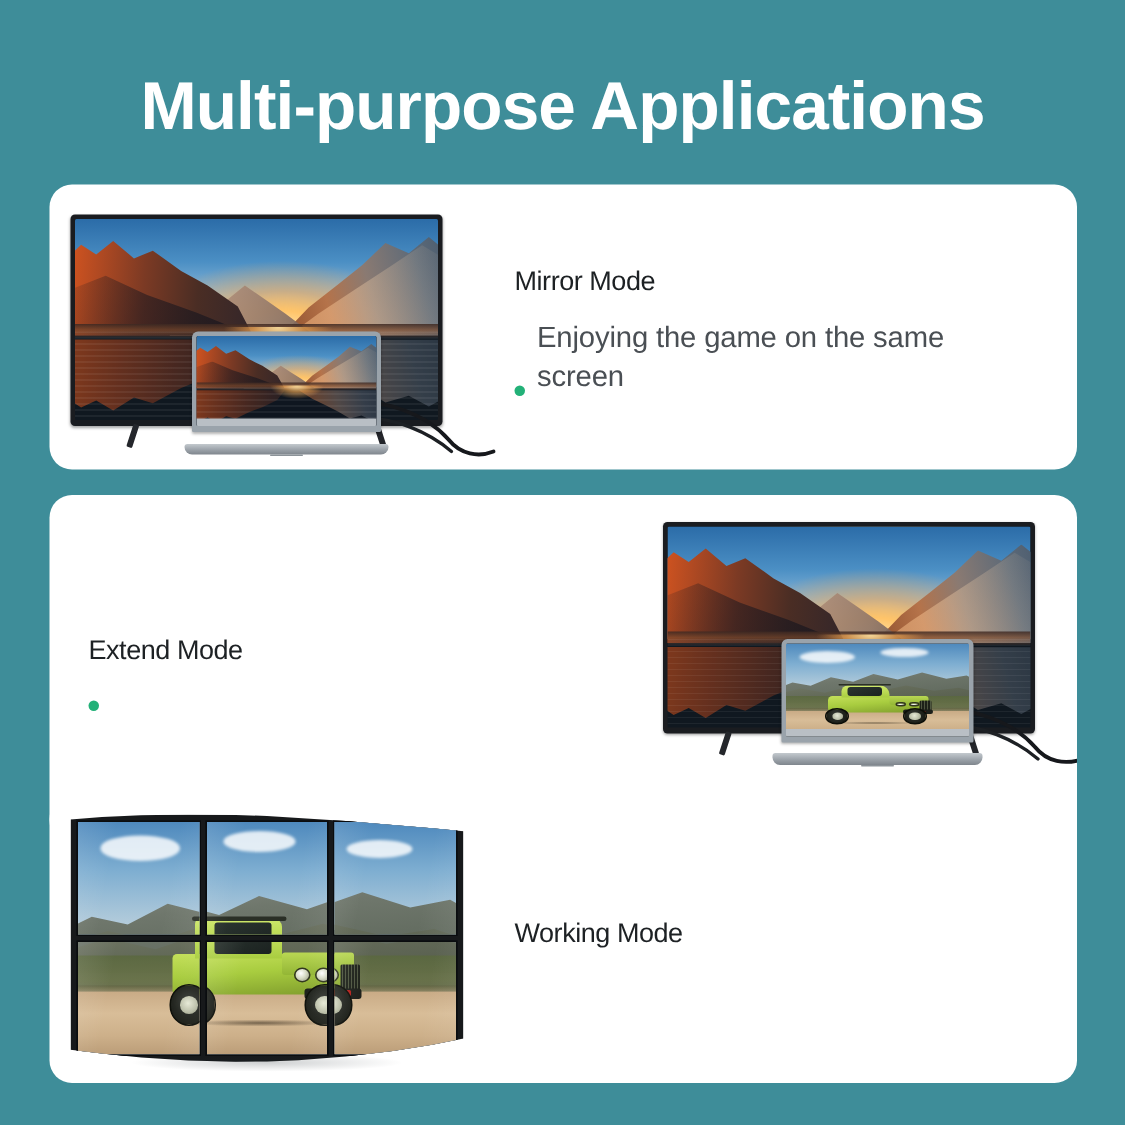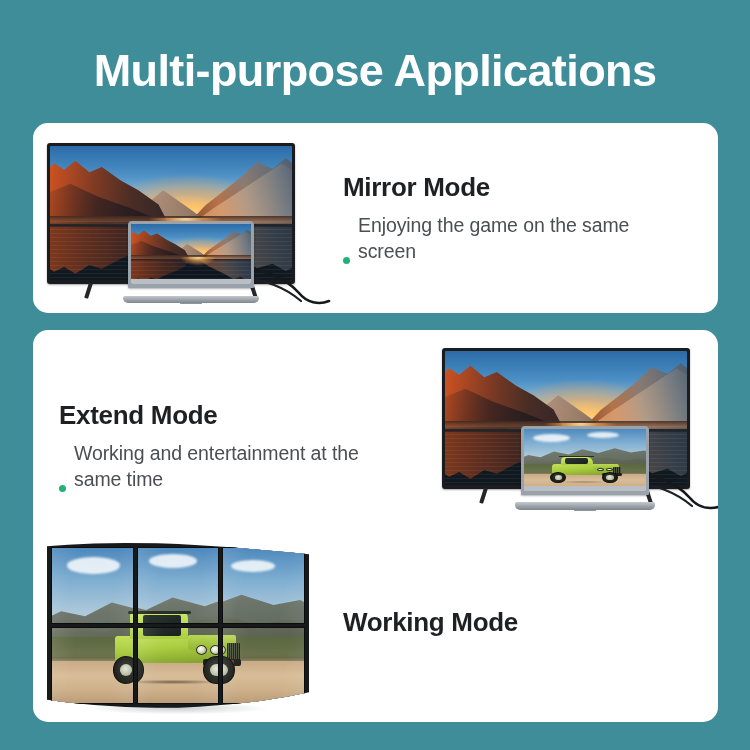--- a/index.html
+++ b/index.html
@@ -61,22 +61,22 @@
     flex: 0 0 300px;
   }
   .text-slot {
     flex: 1 1 auto;
     padding: 0 18px 0 10px;
   }
   .card-inner.reverse .text-slot { padding: 0 10px 0 26px; }
 
   .mode-title {
     color: #1d2124;
-    font-size: 26px;
-    font-weight: bold;
+    font-size: 18px;
+    font-weight: normal;
     letter-spacing: -0.3px;
     line-height: 30px;
     margin-bottom: 10px;
     white-space: nowrap;
   }
   .bullet-row {
     display: flex;
     align-items: flex-end;
   }
   .bullet-dot {
@@ -509,21 +509,20 @@
           <div class="laptop-notch"></div>
         </div>
       </div>
 
     </div>
 
     <div class="text-slot">
       <div class="mode-title">Extend Mode</div>
       <div class="bullet-row">
         <span class="bullet-dot"></span>
-        <span class="bullet-text">Working and entertainment at the same time</span>
       </div>
     </div>
 
   </div>
 </div>
 
 <div class="card" id="card-splicing">
   <div class="card-inner">
 
     <div class="art-slot">

